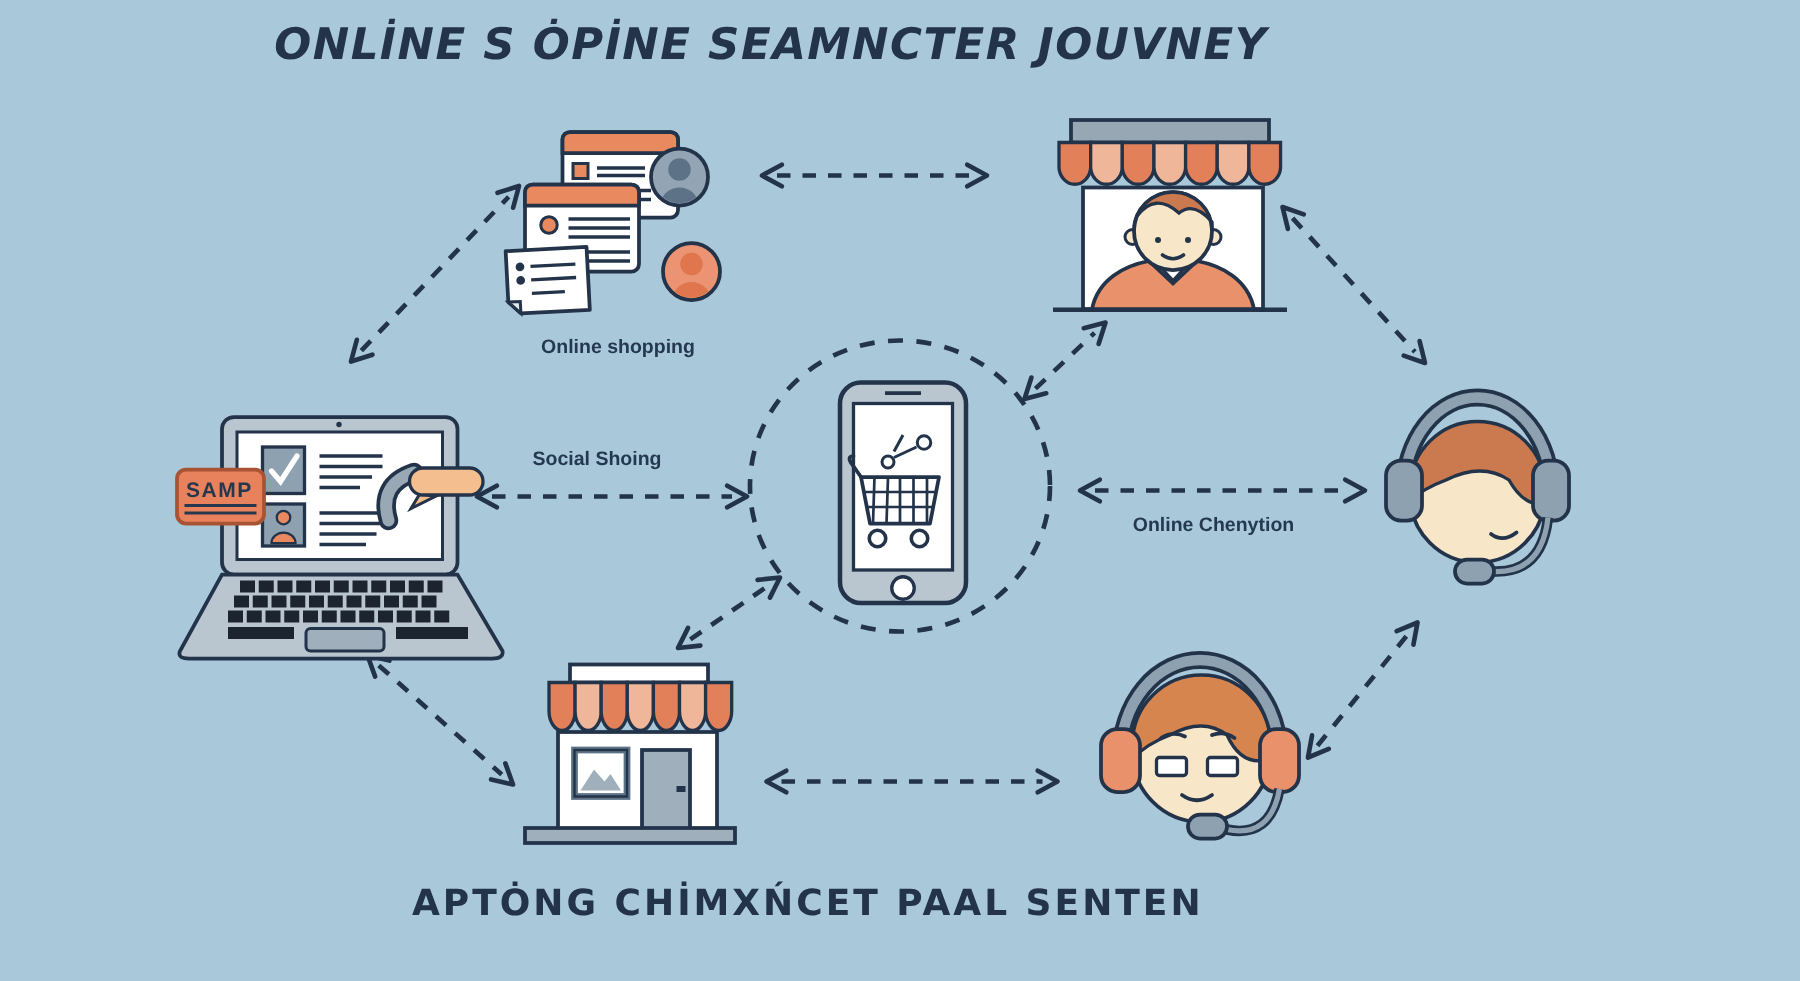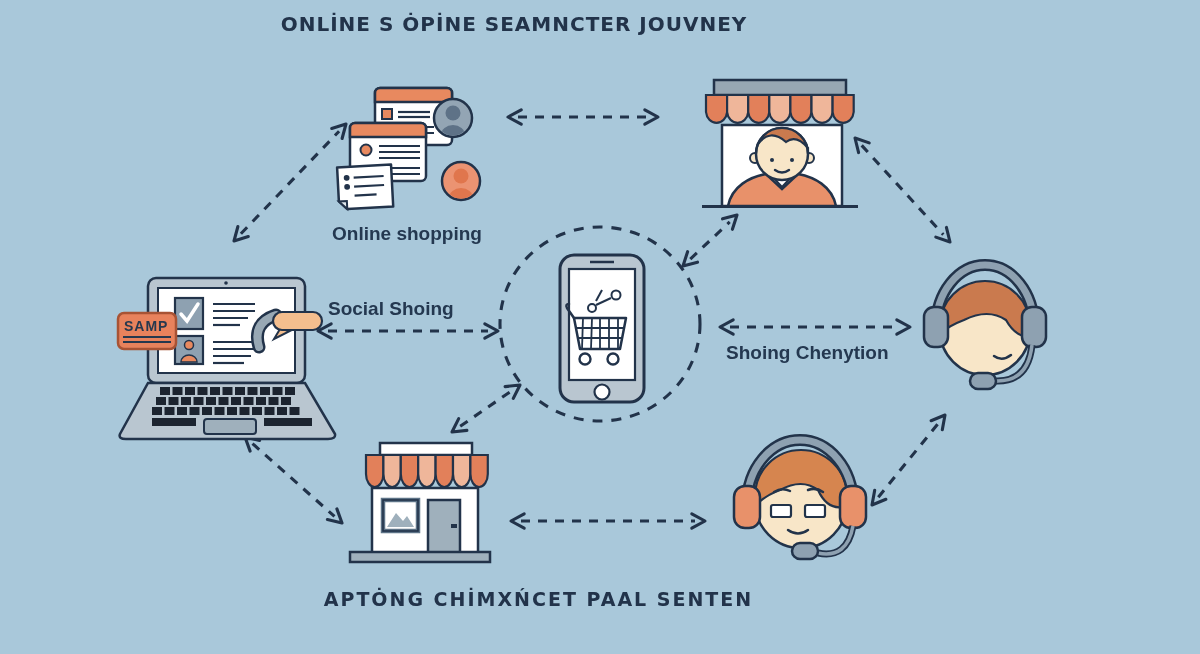--- a/index.html
+++ b/index.html
@@ -1,22 +1,22 @@
 <!DOCTYPE html>
 <html><head>
 <meta charset="utf-8">
 <style>
   html,body{margin:0;padding:0;background:#a9c8da;}
   .canvas{position:relative;width:1200px;height:654px;background:#a9c8da;overflow:hidden;
           font-family:"Liberation Sans",sans-serif;}
   .abs{position:absolute;}
   .hand{font-family:"DejaVu Sans",sans-serif;font-weight:bold;color:#22334a;text-align:center;}
-  .title{left:0;top:12px;width:1028px;font-size:20px;letter-spacing:1px;}
-  .caption{left:0;top:588px;width:1077px;font-size:19px;letter-spacing:2px;}
-  .lbl{position:absolute;font-weight:bold;color:#243850;font-size:19px;text-align:left;
+  .title{left:0;top:12px;width:1028px;font-size:29px;letter-spacing:1px;font-style:italic;}
+  .caption{left:0;top:588px;width:1077px;font-size:24px;letter-spacing:2px;}
+  .lbl{position:absolute;font-weight:bold;color:#243850;font-size:13px;text-align:center;
        font-family:"Liberation Sans",sans-serif;}
   svg{display:block;overflow:visible;}
   #arrows{position:absolute;left:0;top:0;pointer-events:none;}
 </style>
 </head>
 <body>
 
 <div class="canvas">
 
   <svg id="arrows" width="1200" height="654" viewBox="0 0 1200 654">
@@ -271,21 +271,21 @@
         <line x1="57" y1="66" x2="57" y2="97" stroke-width="1.8"></line>
         <line x1="66" y1="66" x2="66" y2="97" stroke-width="1.8"></line>
         <line x1="24" y1="76" x2="72" y2="76" stroke-width="1.8"></line>
         <line x1="26" y1="86" x2="70" y2="86" stroke-width="1.8"></line>
         <circle cx="33" cy="107" r="5.5" stroke-width="2.4" fill="#ffffff"></circle>
         <circle cx="61" cy="107" r="5.5" stroke-width="2.4" fill="#ffffff"></circle>
       </g>
     </svg>
   </div>
 
-  <div class="lbl" style="left:726px;top:342px;width:166px">Shoing Chenytion</div>
+  <div class="lbl" style="left:726px;top:342px;width:166px">Online Chenytion</div>
 
   <div class="abs" style="left:918px;top:250px">
     <svg width="134" height="152" viewBox="0 0 134 152">
       <circle cx="67" cy="80" r="45" fill="#f8e6c8" stroke="#22334a" stroke-width="2.5"></circle>
       <path d="M22 76 A45 45 0 0 1 112 76 L112 86 Q98 88 88 70 Q70 58 46 70 Q30 76 22 84 Z" fill="#ca7a4e" stroke="#22334a" stroke-width="2.2"></path>
       <path d="M76 106 q8 6 17 -1" fill="none" stroke="#22334a" stroke-width="2.5" stroke-linecap="round"></path>
       <g fill="none">
         <path d="M18 77 A49 62 0 0 1 116 77" stroke="#22334a" stroke-width="12"></path>
         <path d="M18 77 A49 62 0 0 1 116 77" stroke="#8ea1b1" stroke-width="7"></path>
       </g>

